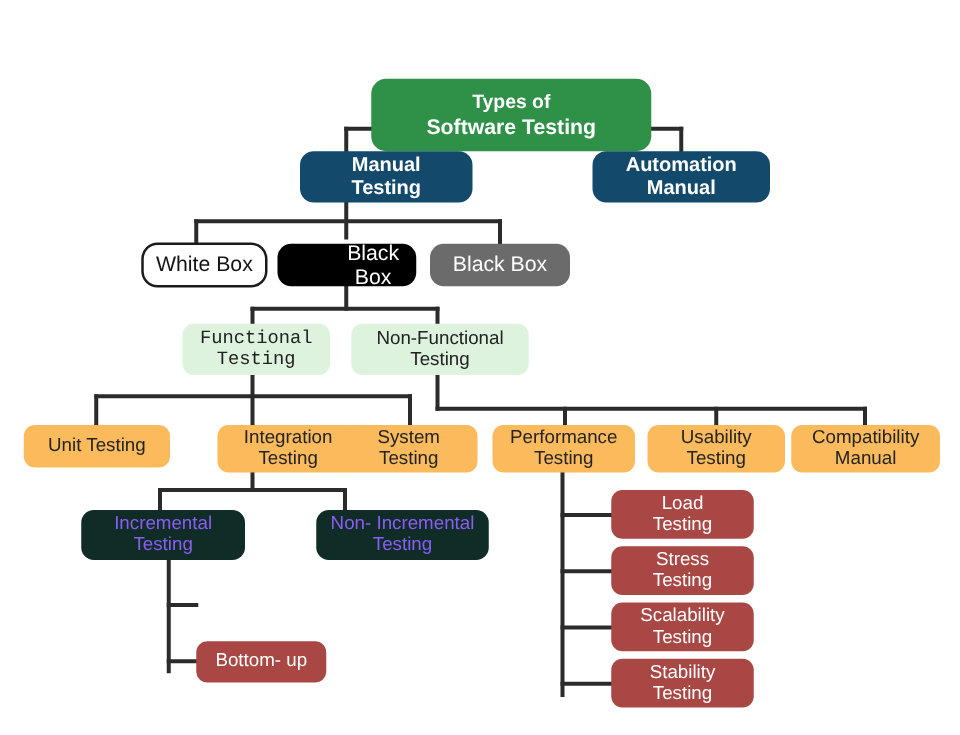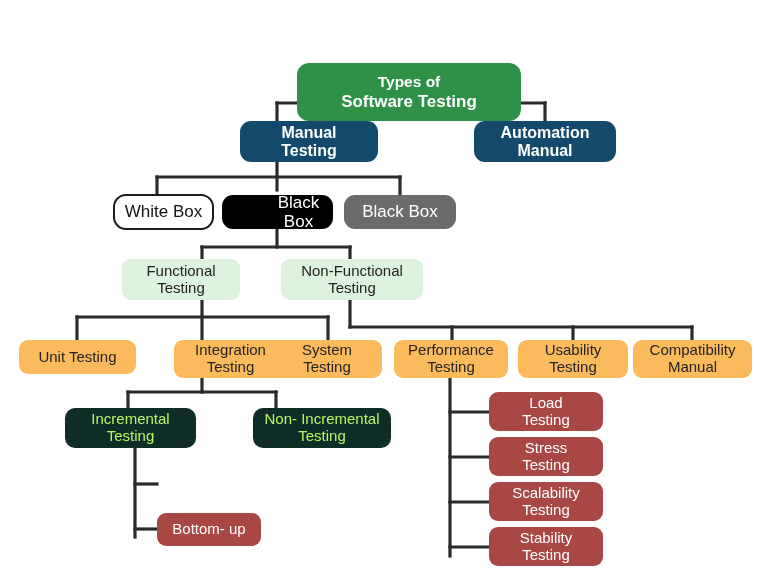--- a/index.html
+++ b/index.html
@@ -80,21 +80,21 @@
     font-weight: normal;
   }
   .n-orange {
     background: #FBBA5B;
     color: #242424;
     border-radius: 9px;
     font-weight: normal;
   }
   .n-darkgreen {
     background: #102C26;
-    color: #bef264;
+    color: #8b5cf6;
     border-radius: 10px;
     font-weight: normal;
   }
   .n-red {
     background: #A94744;
     color: #ffffff;
     border-radius: 9px;
     font-weight: normal;
   }
 </style>
@@ -159,21 +159,21 @@
 
   <div class="node n-navy" style="left:474px; top:121px; width:142px; height:41px; font-size:16px;">Automation
 Manual</div>
 
   <div class="node n-white" style="left:113px; top:194px; width:101px; height:36px; font-size:17px;">White Box</div>
 
   <div class="node n-black" style="left:222px; top:195px; width:111px; height:34px; font-size:17px;">Black Box</div>
 
   <div class="node n-grey" style="left:344px; top:195px; width:112px; height:34px; font-size:17px;">Black Box</div>
 
-  <div class="node n-mint" style="left:122px; top:259px; width:118px; height:41px; font-size:15px;">Functional
+  <div class="node n-mint" style="left:146px; top:259px; width:118px; height:41px; font-size:15px;font-family:Liberation Mono, monospace;">Functional
 Testing</div>
 
   <div class="node n-mint" style="left:281px; top:259px; width:142px; height:41px; font-size:15px;">Non-Functional
 Testing</div>
 
   <div class="node n-orange" style="left:19px; top:340px; width:117px; height:34px; font-size:15px;">Unit Testing</div>
 
   <div class="node n-orange" style="left:146px; top:340px; width:113px; height:38px; font-size:15px;margin-left:28px;">Integration
 Testing</div>
 

